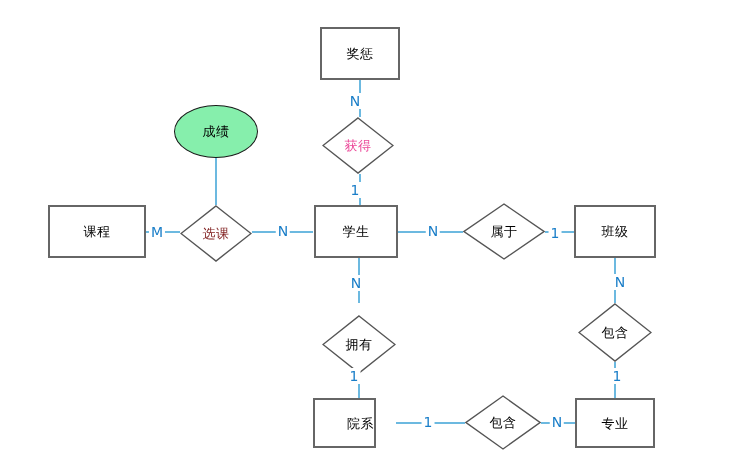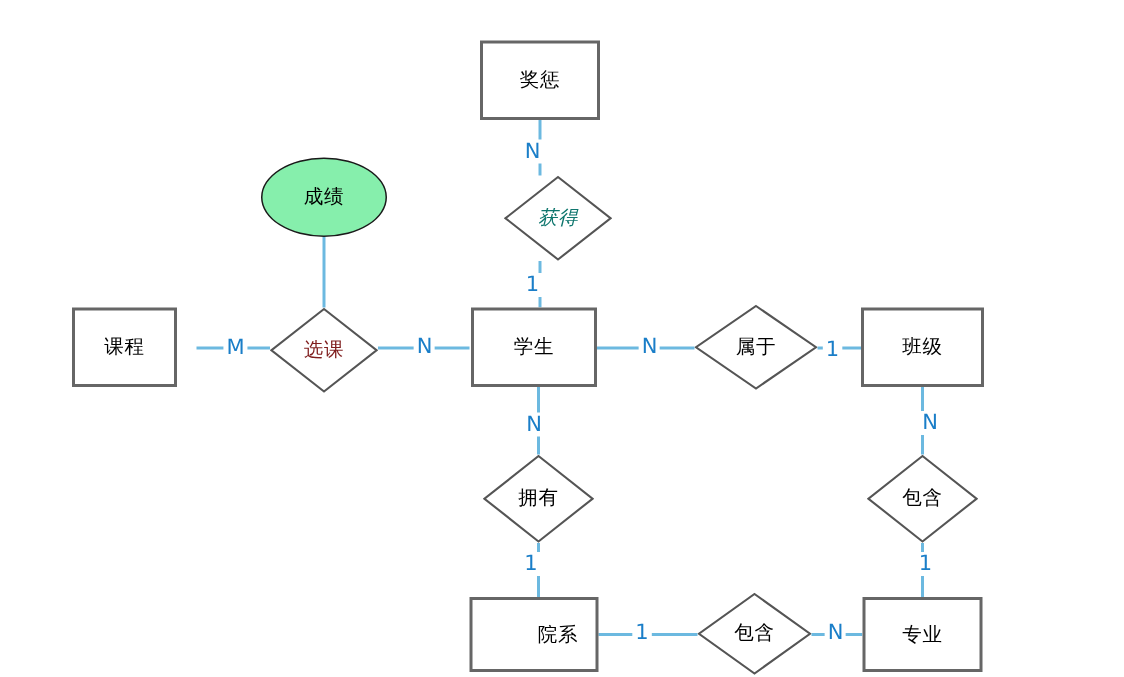--- a/index.html
+++ b/index.html
@@ -84,57 +84,57 @@
       <line x1="359" y1="362" x2="359" y2="398" stroke="#6cb9e0" stroke-width="2"></line>
       <line x1="615" y1="258" x2="615" y2="303" stroke="#6cb9e0" stroke-width="2"></line>
       <line x1="615" y1="362" x2="615" y2="398" stroke="#6cb9e0" stroke-width="2"></line>
       <line x1="396" y1="423" x2="465" y2="423" stroke="#6cb9e0" stroke-width="2"></line>
       <line x1="541" y1="423" x2="575" y2="423" stroke="#6cb9e0" stroke-width="2"></line>
     </svg>
   <div id="node-layer">
       <div class="node entity" style="left: 320px; top: 27px; width: 80px; height: 53px; color: rgb(0, 0, 0); border-color: rgb(102, 102, 102);">
         <span>奖惩</span>
       </div>
-      <div class="node entity" style="left: 48px; top: 205px; width: 70px; height: 53px; color: rgb(0, 0, 0); border-color: rgb(102, 102, 102);">
+      <div class="node entity" style="left: 48px; top: 205px; width: 98px; height: 53px; color: rgb(0, 0, 0); border-color: rgb(102, 102, 102);">
         <span>课程</span>
       </div>
       <div class="node entity" style="left: 314px; top: 205px; width: 84px; height: 53px; color: rgb(0, 0, 0); border-color: rgb(102, 102, 102);">
         <span>学生</span>
       </div>
       <div class="node entity" style="left: 574px; top: 205px; width: 82px; height: 53px; color: rgb(0, 0, 0); border-color: rgb(102, 102, 102); text-align: right;">
         <span>班级</span>
       </div>
-      <div class="node entity" style="left: 313px; top: 398px; width: 86px; height: 50px; color: rgb(0, 0, 0); border-color: rgb(102, 102, 102); padding-left: 32px;">
+      <div class="node entity" style="left: 313px; top: 398px; width: 63px; height: 50px; color: rgb(0, 0, 0); border-color: rgb(102, 102, 102); padding-left: 32px;">
         <span>院系</span>
       </div>
       <div class="node entity" style="left: 575px; top: 398px; width: 80px; height: 50px; color: rgb(0, 0, 0); border-color: rgb(102, 102, 102);">
         <span>专业</span>
       </div>
       <div class="node attribute" style="left: 174px; top: 105px; width: 84px; height: 53px; color: rgb(0, 0, 0); border-color: rgb(26, 26, 26);">
         <span>成绩</span>
       </div>
-      <div class="node relationship" style="left: 336px; top: 117px; width: 72px; height: 57px; color: #0f766e; font-style: italic;">
+      <div class="node relationship" style="left: 322px; top: 117px; width: 72px; height: 57px; color: #ec4899;">
         <svg class="rel-shape" viewBox="0 0 72 57">
           <polygon points="36,1 71,28.5 36,56 1,28.5" fill="#ffffff" stroke="#555555" stroke-width="1.4"></polygon>
         </svg>
         <span class="rel-label">获得</span>
       </div>
       <div class="node relationship" style="left: 180px; top: 205px; width: 72px; height: 57px; color: #7f1d1d; justify-content: center;">
         <svg class="rel-shape" viewBox="0 0 72 57">
           <polygon points="36,1 71,28.5 36,56 1,28.5" fill="#ffffff" stroke="#555555" stroke-width="1.4"></polygon>
         </svg>
         <span class="rel-label">选课</span>
       </div>
       <div class="node relationship" style="left: 463px; top: 203px; width: 82px; height: 57px; color: rgb(0, 0, 0);">
         <svg class="rel-shape" viewBox="0 0 82 57">
           <polygon points="41,1 81,28.5 41,56 1,28.5" fill="#ffffff" stroke="#555555" stroke-width="1.4"></polygon>
         </svg>
         <span class="rel-label">属于</span>
       </div>
-      <div class="node relationship" style="left: 322px; top: 303px; width: 74px; height: 59px; color: rgb(0, 0, 0); text-align: right;">
+      <div class="node relationship" style="left: 322px; top: 315px; width: 74px; height: 59px; color: rgb(0, 0, 0); text-align: right;">
         <svg class="rel-shape" viewBox="0 0 74 59">
           <polygon points="37,1 73,29.5 37,58 1,29.5" fill="#ffffff" stroke="#555555" stroke-width="1.4"></polygon>
         </svg>
         <span class="rel-label">拥有</span>
       </div>
       <div class="node relationship" style="left: 578px; top: 303px; width: 74px; height: 59px; color: rgb(0, 0, 0);">
         <svg class="rel-shape" viewBox="0 0 74 59">
           <polygon points="37,1 73,29.5 37,58 1,29.5" fill="#ffffff" stroke="#555555" stroke-width="1.4"></polygon>
         </svg>
         <span class="rel-label">包含</span>

